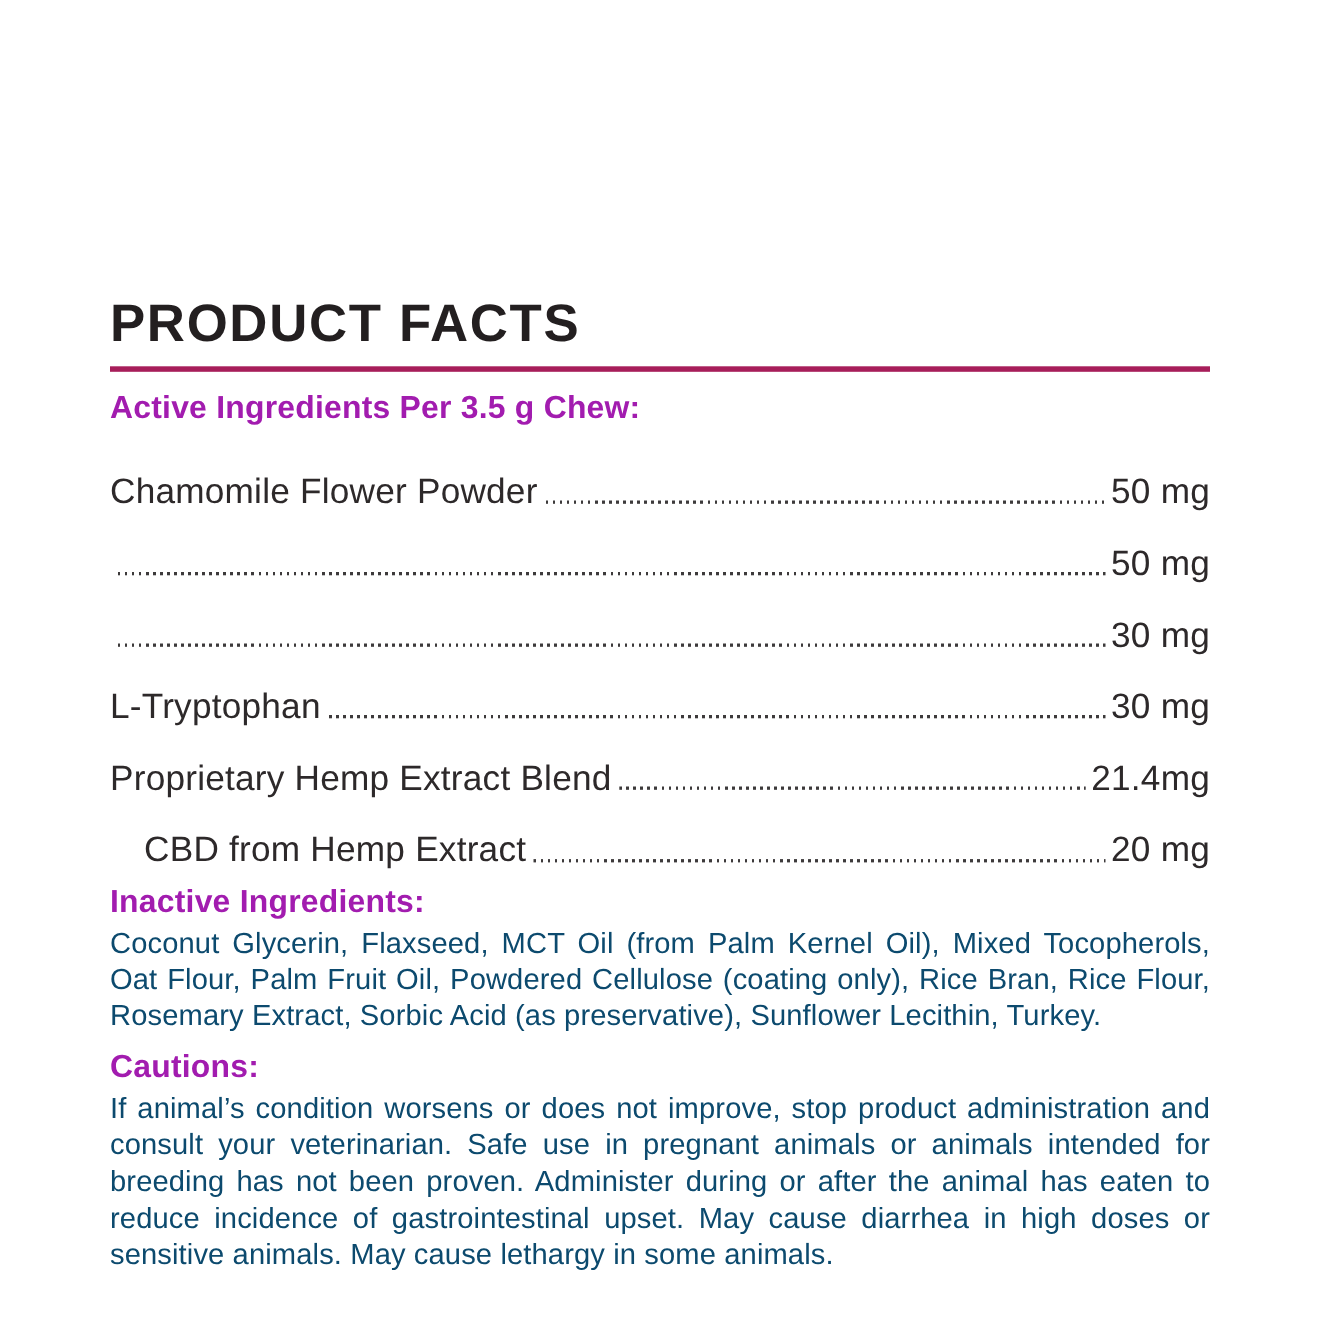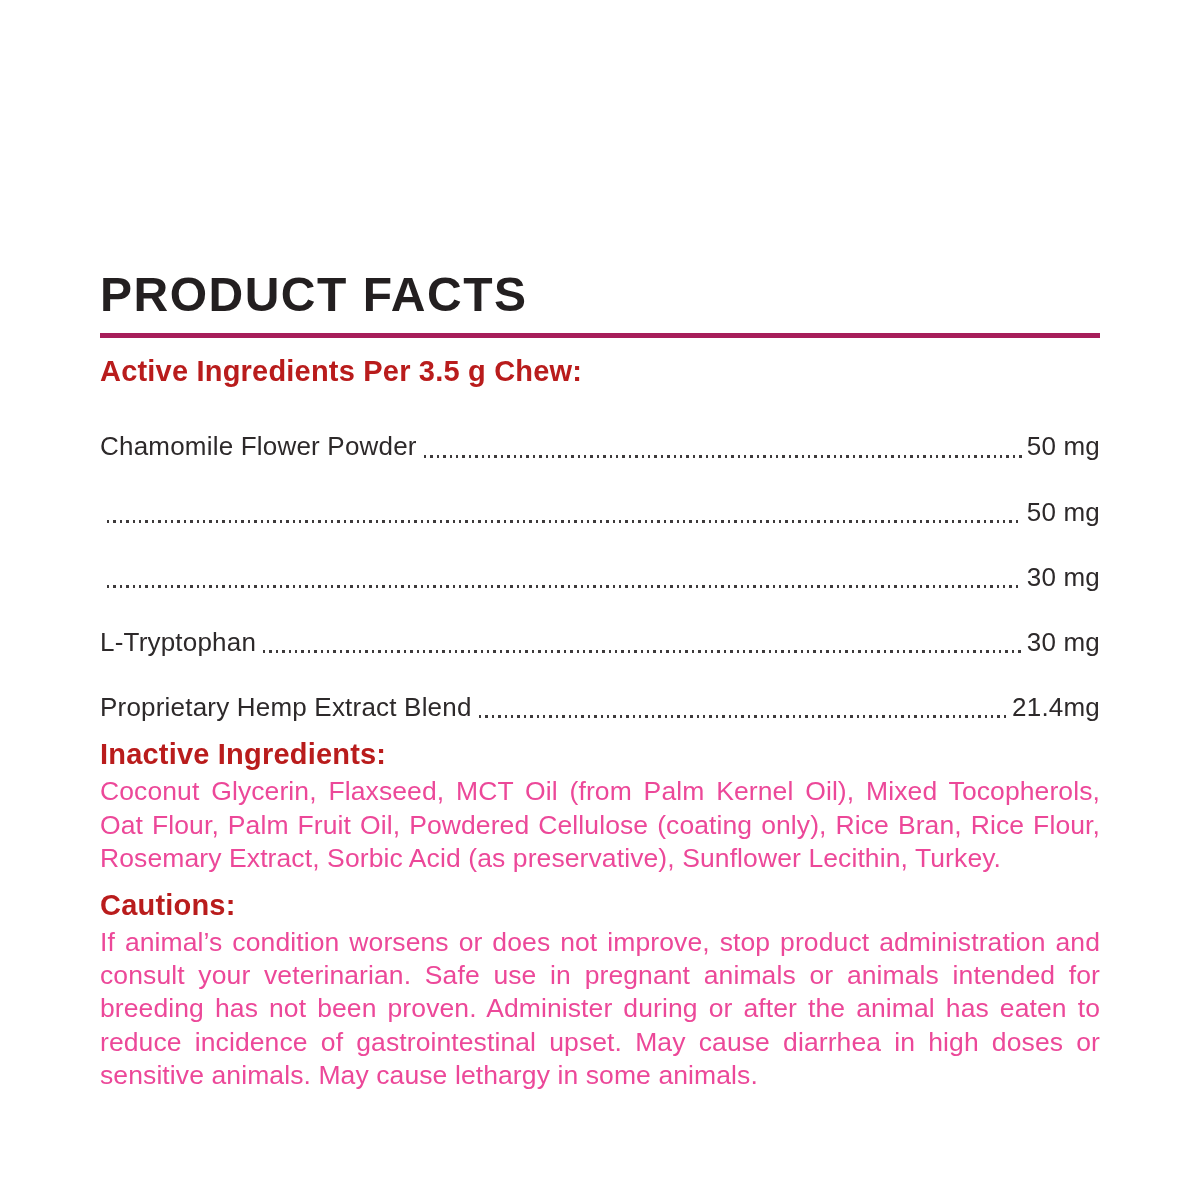--- a/index.html
+++ b/index.html
@@ -27,50 +27,50 @@
   }
   .title-rule {
     height: 5px;
     background: #a71e5a;
     margin-top: 13px;
     border: none;
   }
   .section-heading {
     font-size: 29px;
     font-weight: bold;
-    color: #b91c1c;
+    color: #a21caf;
     letter-spacing: 0.2px;
     margin: 0;
   }
   .active-heading { margin-top: 17px; }
   .ingredient-list { margin-top: 9px; }
   .ingredient-row {
     display: flex;
     align-items: baseline;
-    font-size: 26px;
+    font-size: 32px;
     line-height: 31.2px;
     color: #2d292a;
     letter-spacing: 0.2px;
   }
   .ingredient-row.indented { padding-left: 31px; }
   .ingredient-name { white-space: nowrap; }
   .dot-leader {
     flex: 1 1 auto;
     align-self: flex-end;
     height: 3px;
     margin: 0 5px 5px 7px;
     background-image: repeating-linear-gradient(to right, #3d3a3b 0 2.4px, transparent 2.4px 6.4px);
   }
   .ingredient-value { white-space: nowrap; margin-top: 34px; }
   .inactive-heading { margin-top: 15px; }
   .cautions-heading { margin-top: 13px; }
   .body-paragraph {
     font-size: 26.5px;
     line-height: 33.4px;
-    color: #ec4899;
+    color: #0c4a6e;
     letter-spacing: 0.1px;
     text-align: justify;
     margin: 4px 0 0 0;
   }
 </style>
 </head>
 <body>
 
 <div class="label-content">
 
@@ -96,20 +96,25 @@
     <div class="ingredient-row">
       <span class="ingredient-name">L-Tryptophan</span>
       <span class="dot-leader"></span>
       <span class="ingredient-value">30 mg</span>
     </div>
     <div class="ingredient-row">
       <span class="ingredient-name">Proprietary Hemp Extract Blend</span>
       <span class="dot-leader"></span>
       <span class="ingredient-value">21.4mg</span>
     </div>
+    <div class="ingredient-row indented">
+      <span class="ingredient-name">CBD from Hemp Extract</span>
+      <span class="dot-leader"></span>
+      <span class="ingredient-value">20 mg</span>
+    </div>
   </div>
 
   <h2 class="section-heading inactive-heading">Inactive Ingredients:</h2>
   <p class="body-paragraph">Coconut Glycerin, Flaxseed, MCT Oil (from Palm Kernel Oil), Mixed Tocopherols, Oat Flour, Palm Fruit Oil, Powdered Cellulose (coating only), Rice Bran, Rice Flour, Rosemary Extract, Sorbic Acid (as preservative), Sunflower Lecithin, Turkey.</p>
 
   <h2 class="section-heading cautions-heading">Cautions:</h2>
   <p class="body-paragraph">If animal’s condition worsens or does not improve, stop product administration and consult your veterinarian. Safe use in pregnant animals or animals intended for breeding has not been proven. Administer during or after the animal has eaten to reduce incidence of gastrointestinal upset. May cause diarrhea in high doses or sensitive animals. May cause lethargy in some animals.</p>
 
 </div>
 

